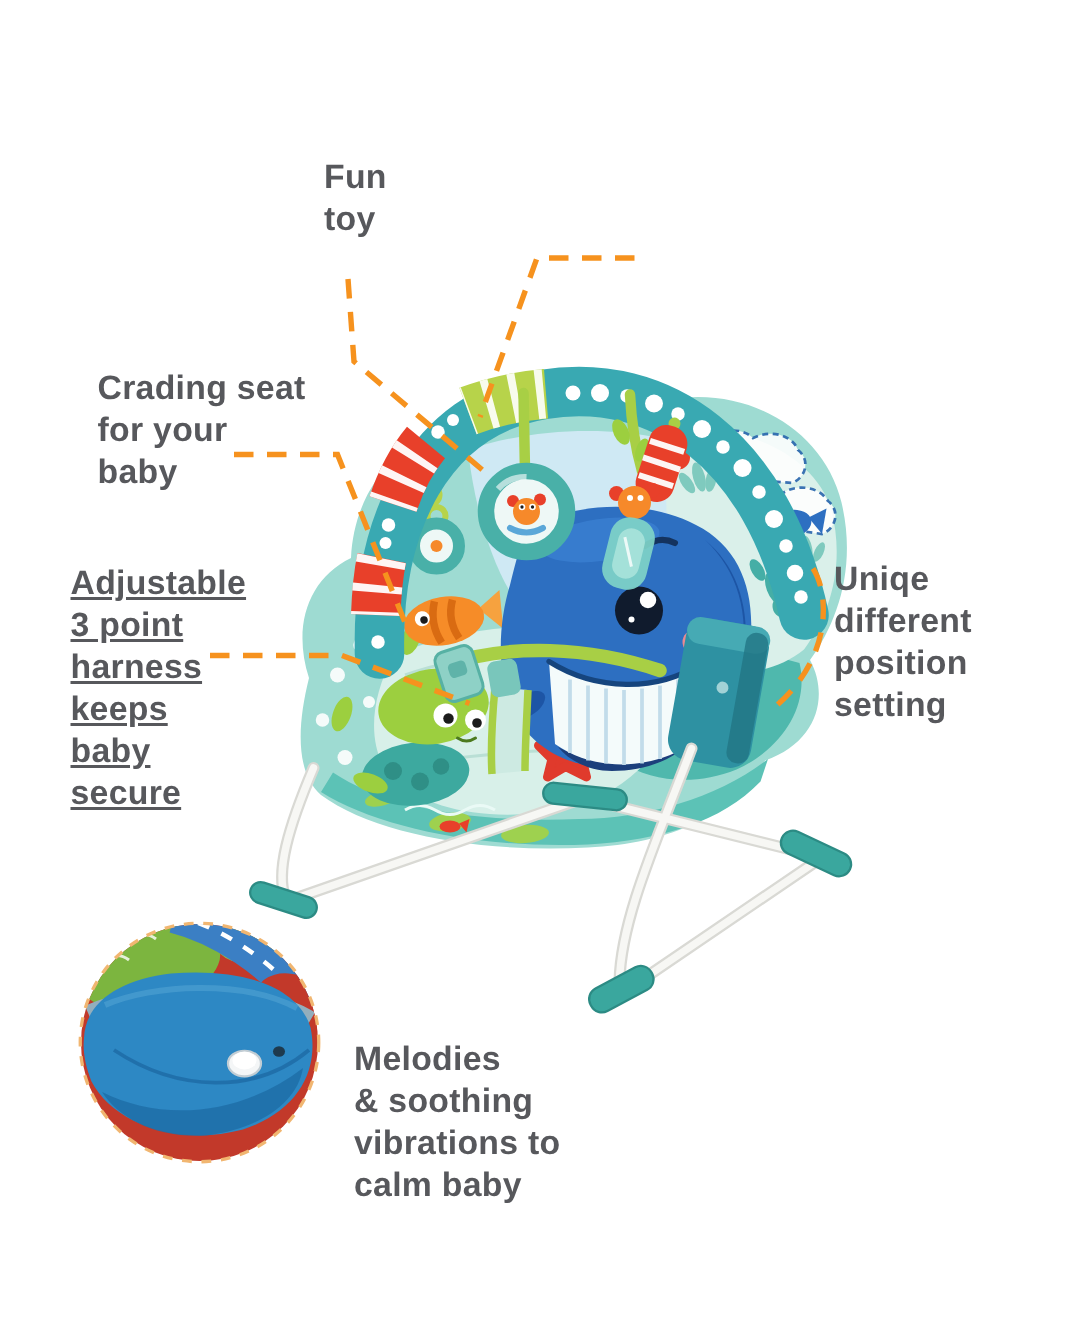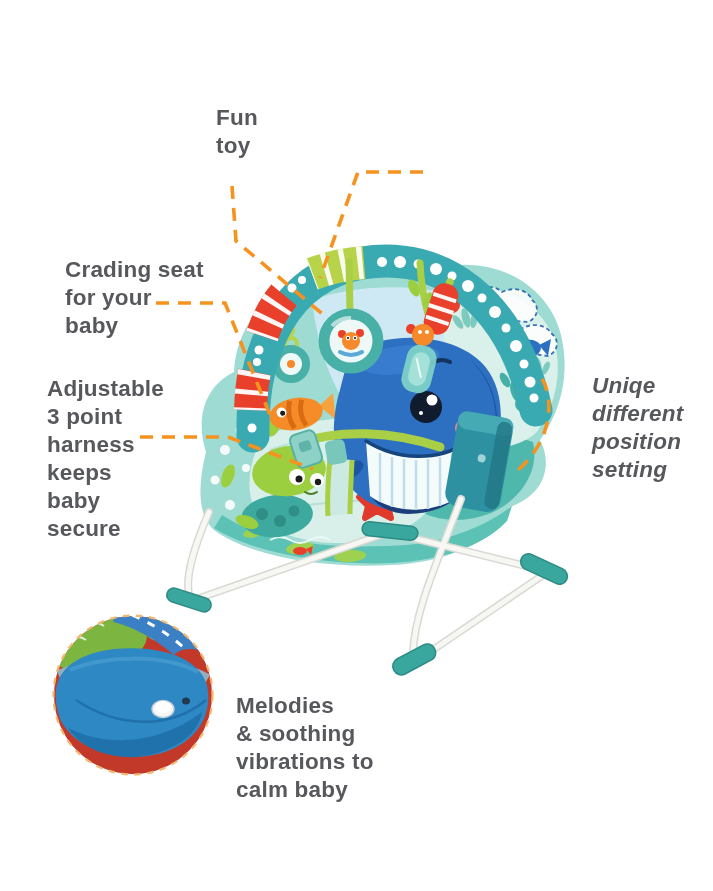--- a/index.html
+++ b/index.html
@@ -360,32 +360,32 @@
     <path d="M 156,303 L 225,303 L 272,420"></path>
     <path d="M 140,437 L 228,437 L 313,469"></path>
     <path d="M 542,379 C 553,396 555,438 517,471"></path>
   </g>
 </svg>
 
 <div class="callout" style="left:216px; top:104px;">Fun
 toy</div>
 
 
-<div class="callout" style="left:65px; top:256px;">Crading seat
+<div class="callout" style="left:65px; top:245px;">Crading seat
 for your
 baby</div>
 
-<div class="callout" style="left:47px; top:375px;">Adjustable
+<div class="callout" style="left:47px; top:375px;text-decoration:underline;">Adjustable
 3 point
 harness
 keeps
 baby
 secure</div>
 
-<div class="callout" style="left:592px; top:372px;font-style:italic;">Uniqe
+<div class="callout" style="left:556px; top:372px;">Uniqe
 different
 position
 setting</div>
 
 <div class="callout" style="left:236px; top:647px;margin-top:45px;">Melodies
 &amp; soothing
 vibrations to
 calm baby</div>
 
 </div>

